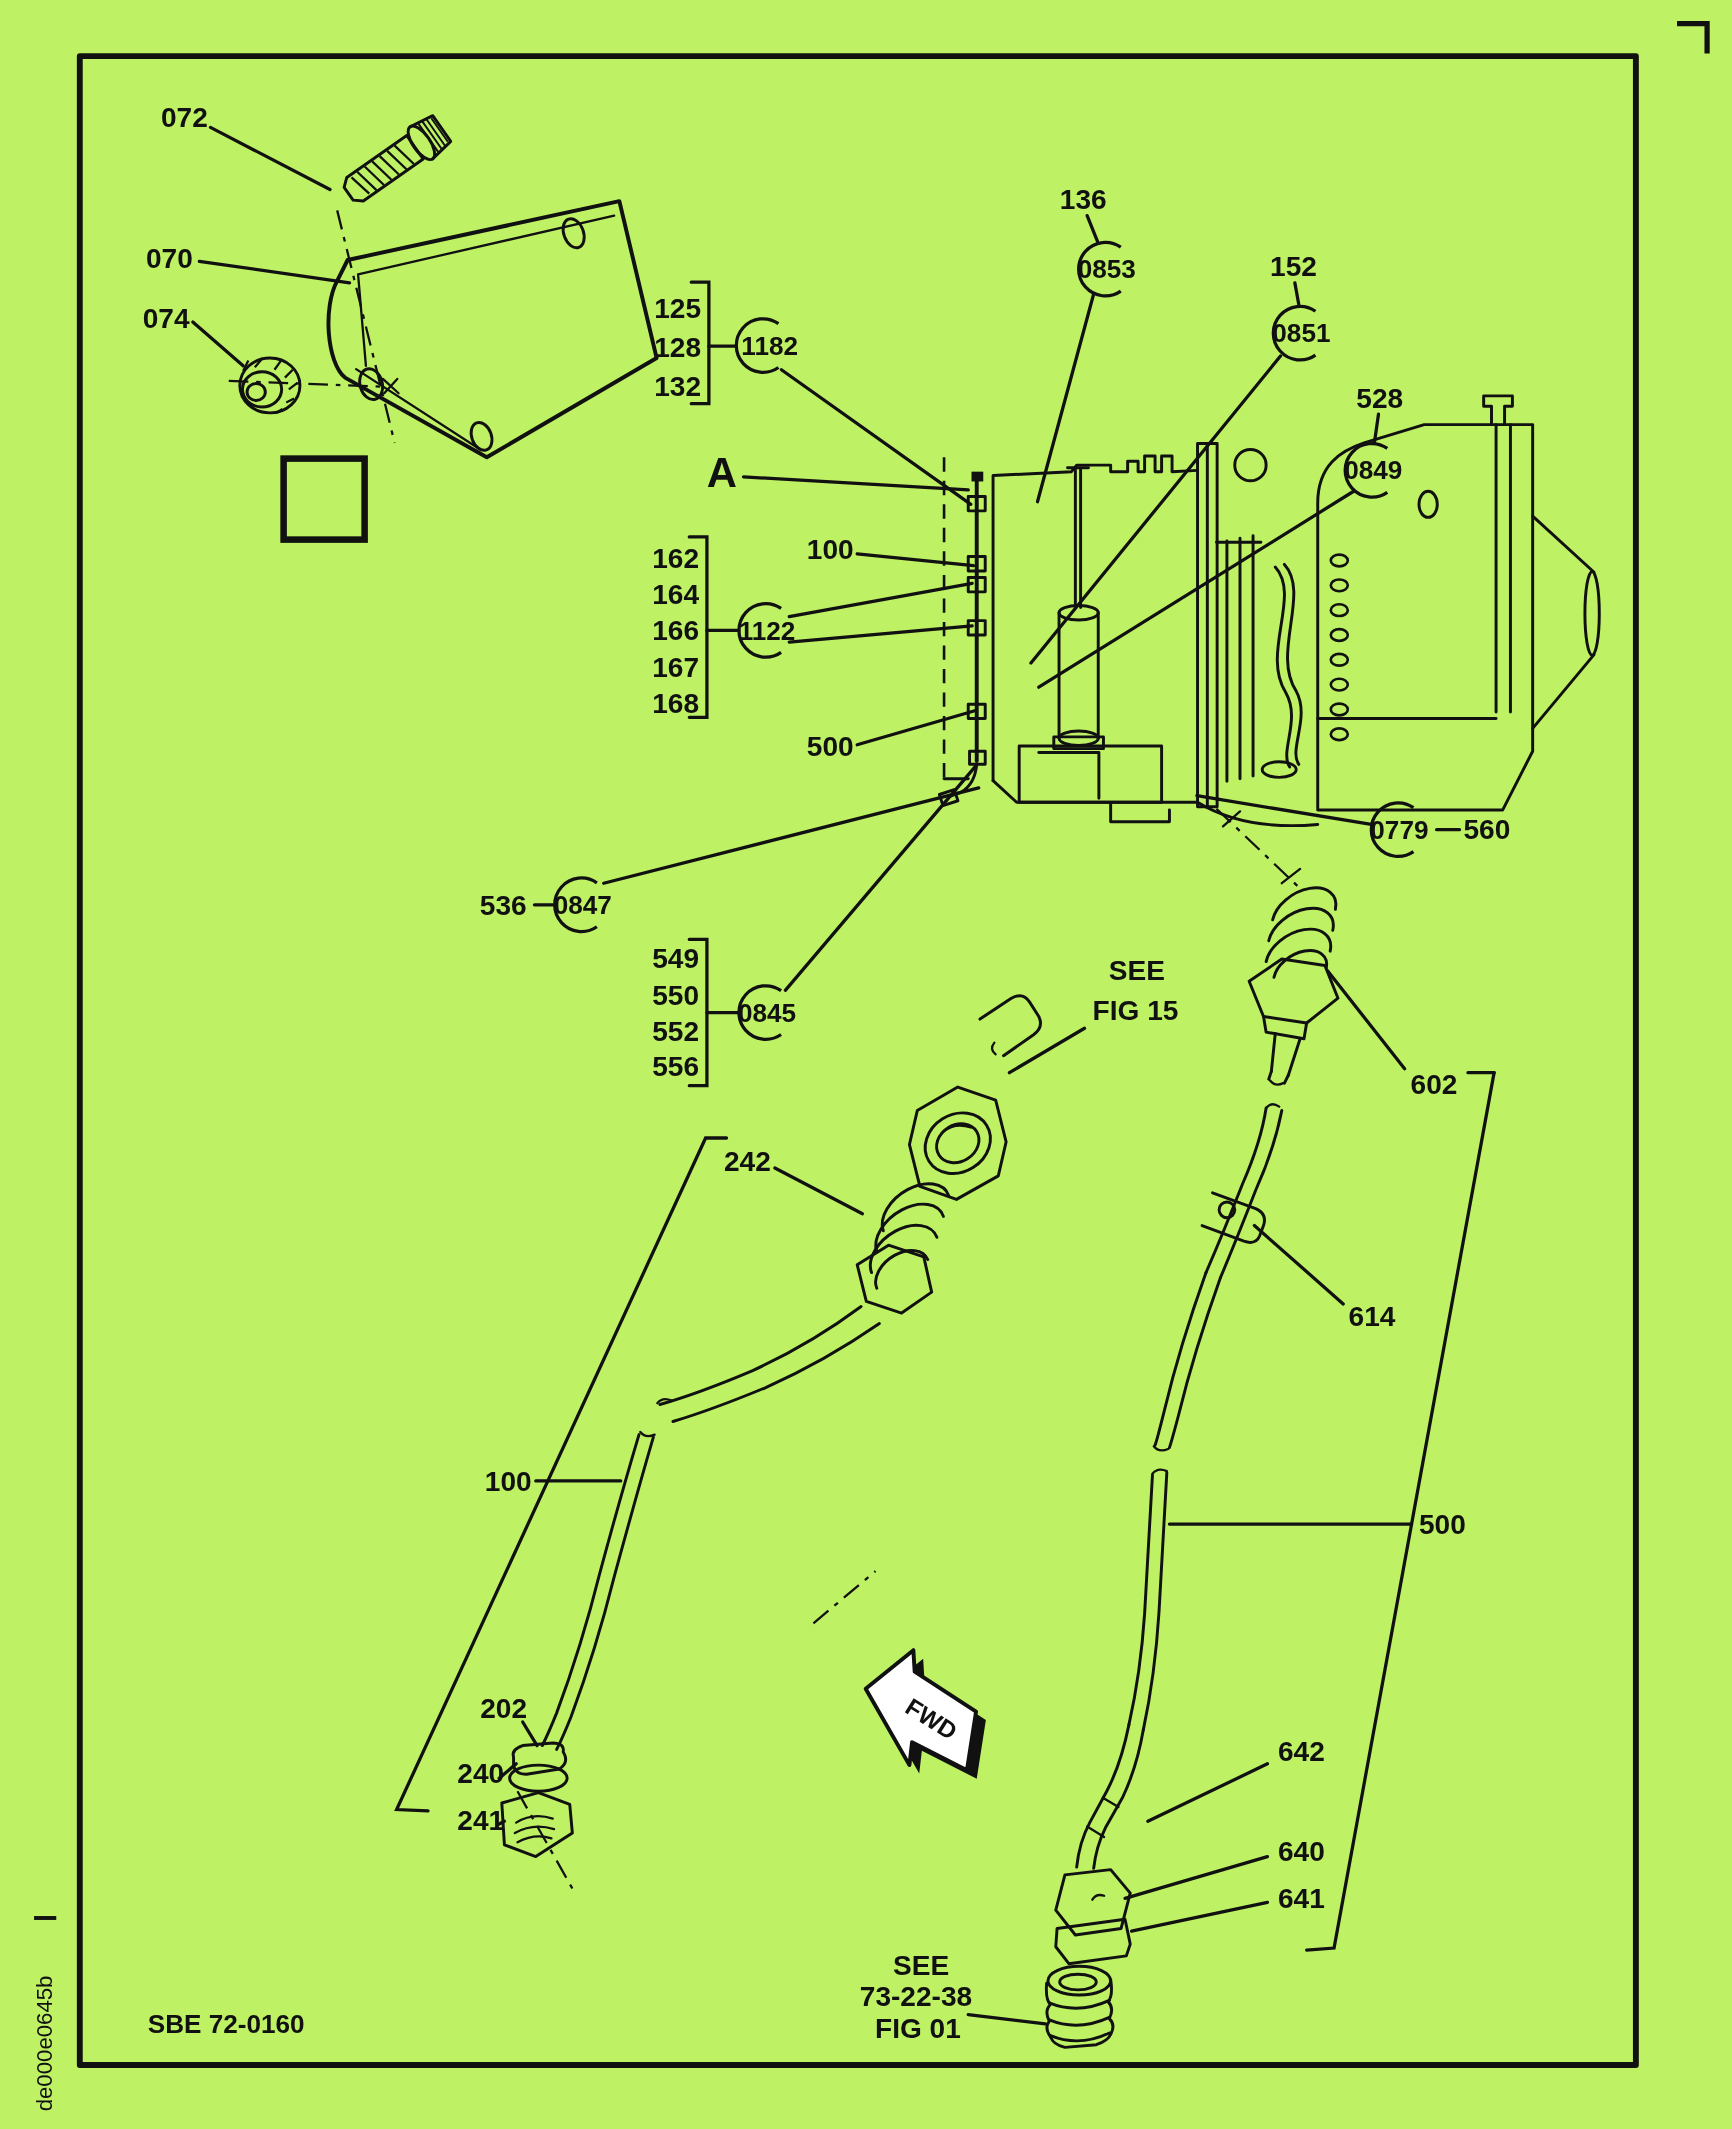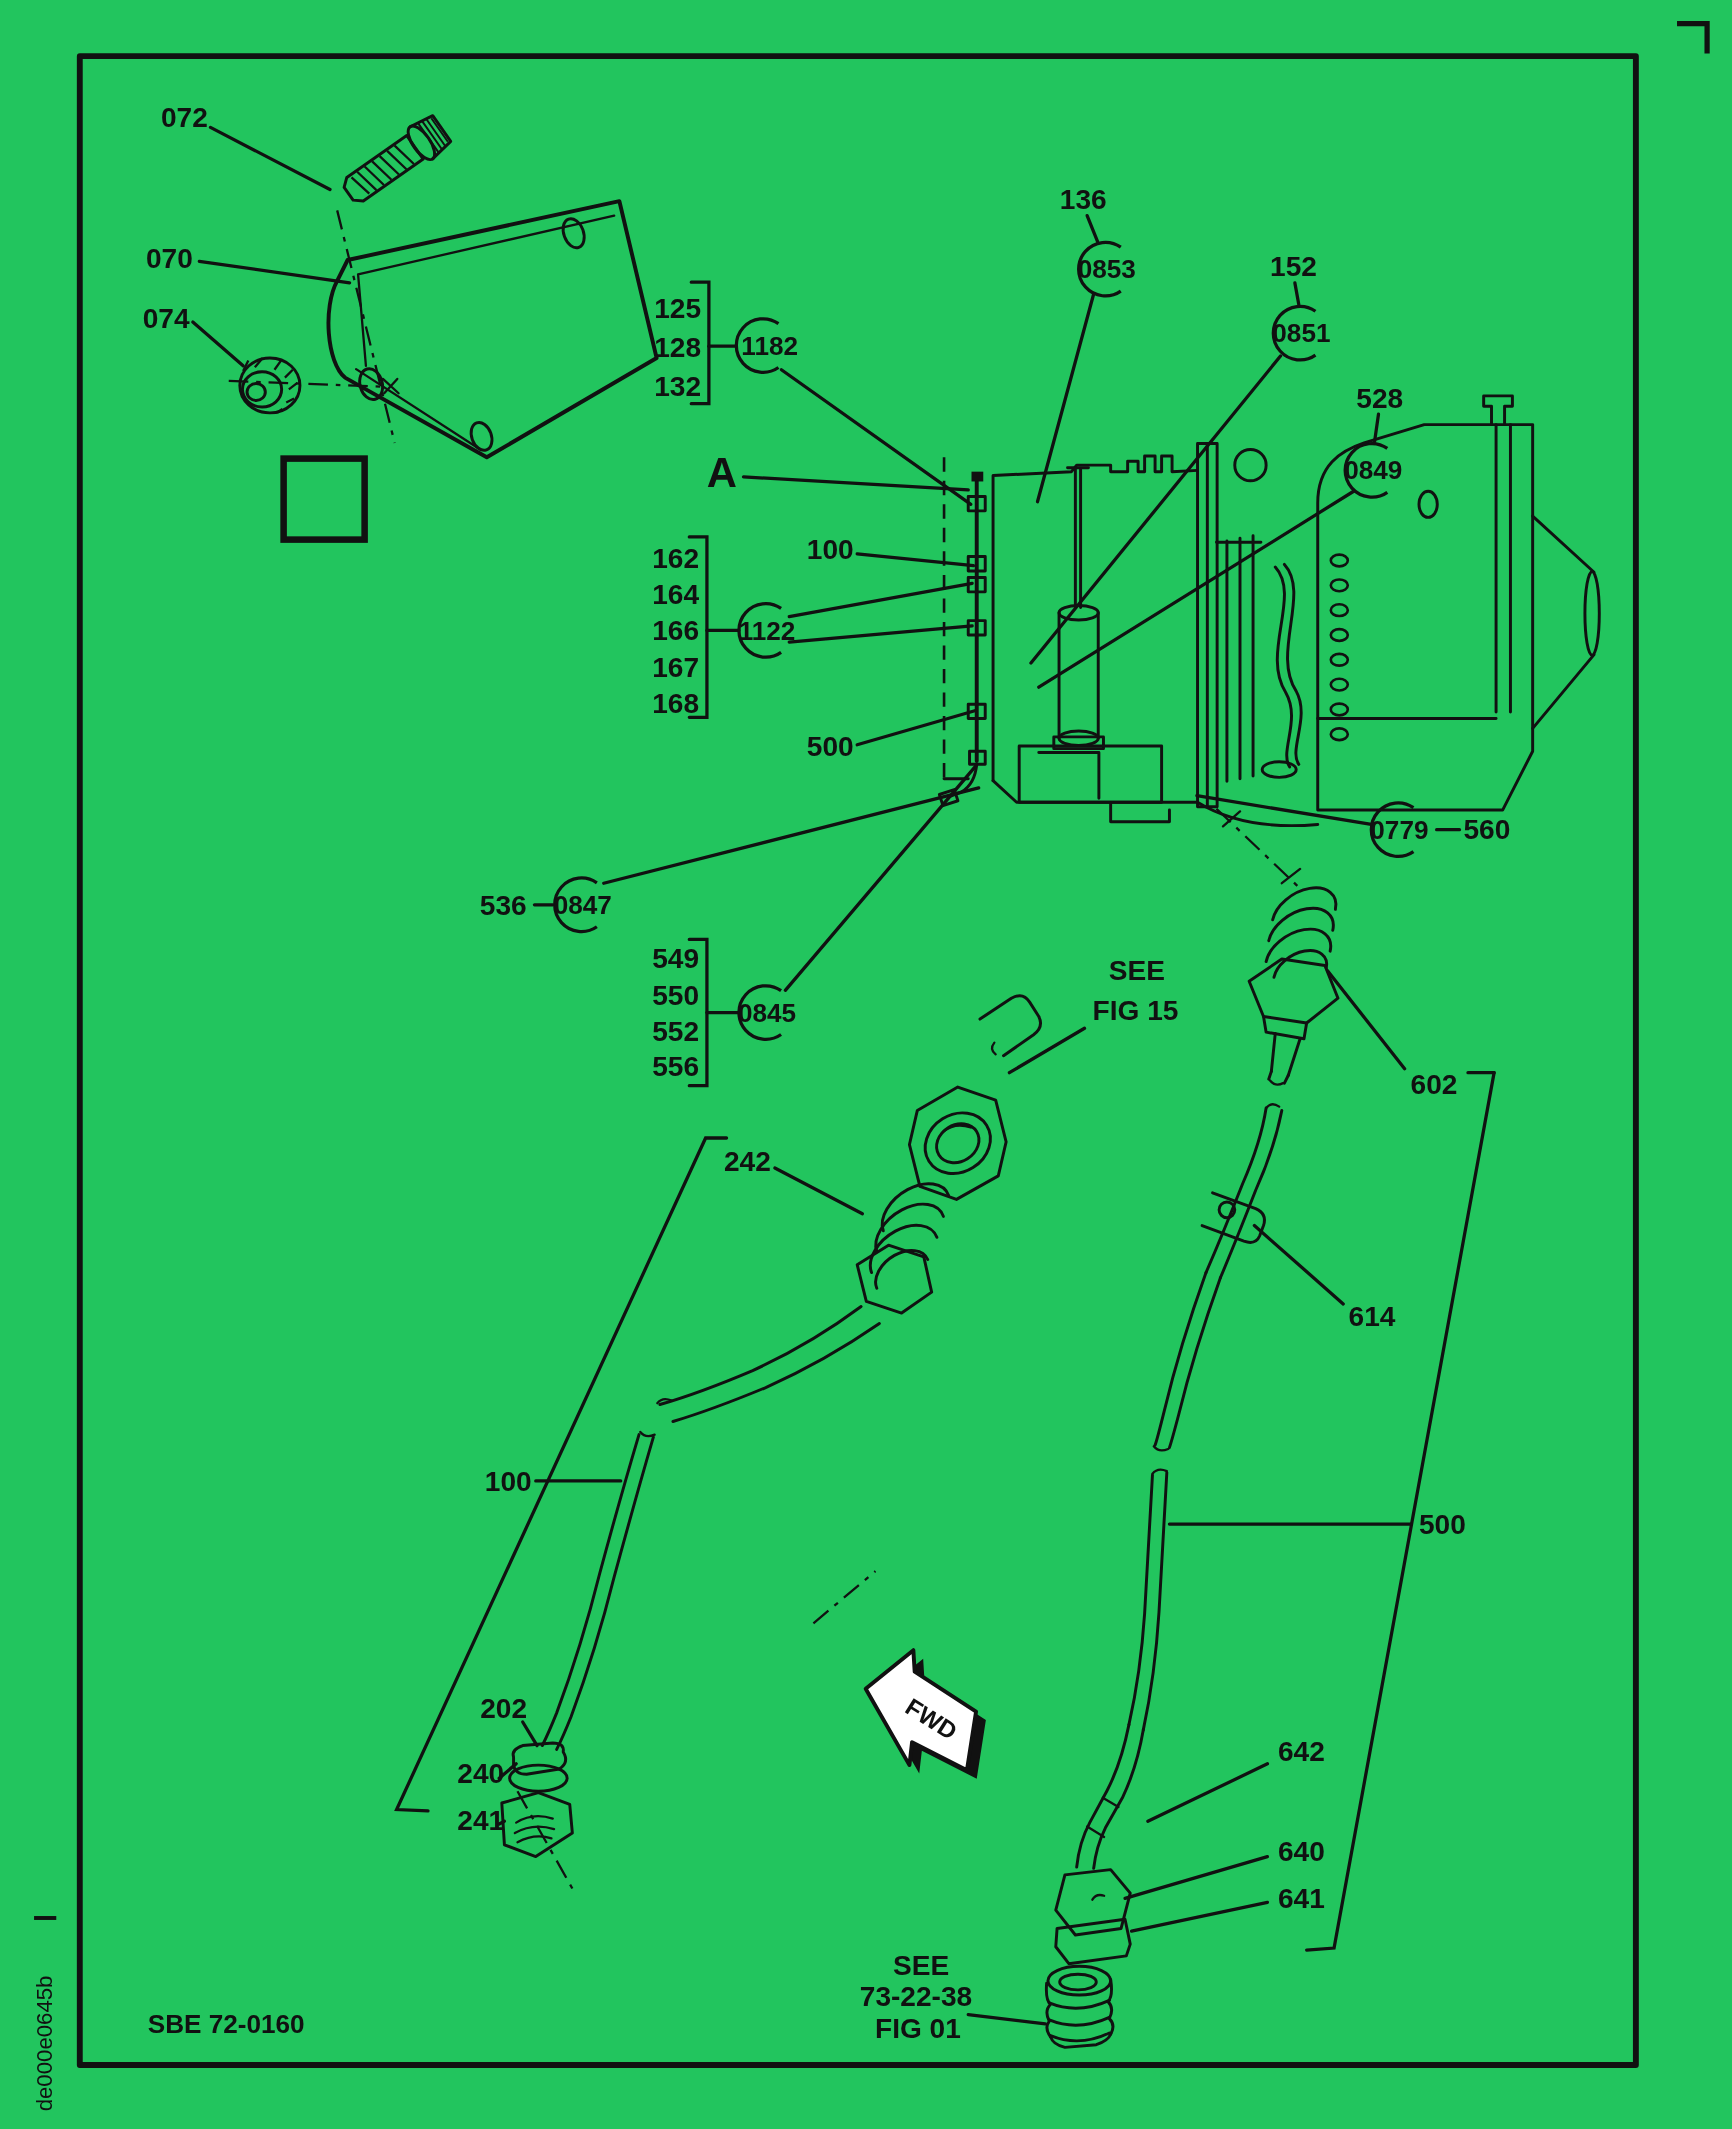--- a/index.html
+++ b/index.html
@@ -1,16 +1,16 @@
 <!DOCTYPE html>
 <html style="font-size:10.5px"><head>
 <meta charset="utf-8">
 <style>
   html,body{margin:0;padding:0;background:#ffffff;}
-  .page{position:relative;width:1732px;height:2129px;background:#22c55e;overflow:hidden;text-decoration:underline;}
+  .page{position:relative;width:1732px;height:2129px;background:#bef264;overflow:hidden;text-decoration:underline;}
   svg{position:absolute;left:0;top:0;}
   text{font-family:"Liberation Sans","DejaVu Sans",sans-serif;font-weight:700;fill:#111;}
   .lbl{font-size:43px;}
   .bub{font-size:40px;}
   .big{font-size:64px;}
   .foot{font-size:40px;}
   .doc{font-size:34px;font-weight:400;}
   .fwdt{font-size:37px;}
   .ln{stroke:#111;stroke-width:5;fill:none;stroke-linecap:round;}
   .art{stroke:#111;stroke-width:4.5;fill:none;stroke-linejoin:round;stroke-linecap:round;}

